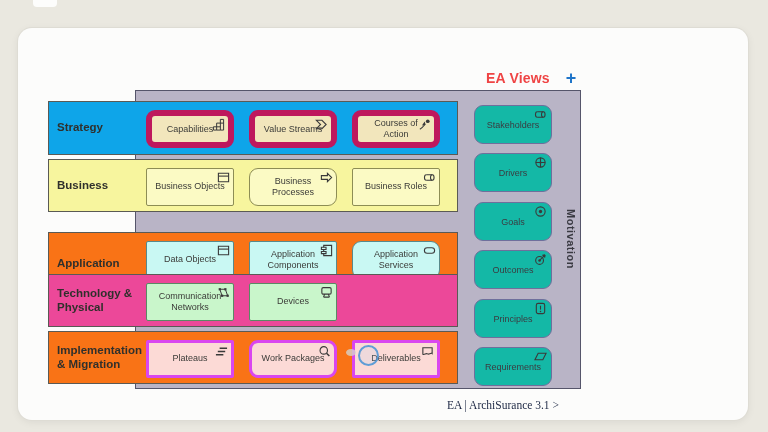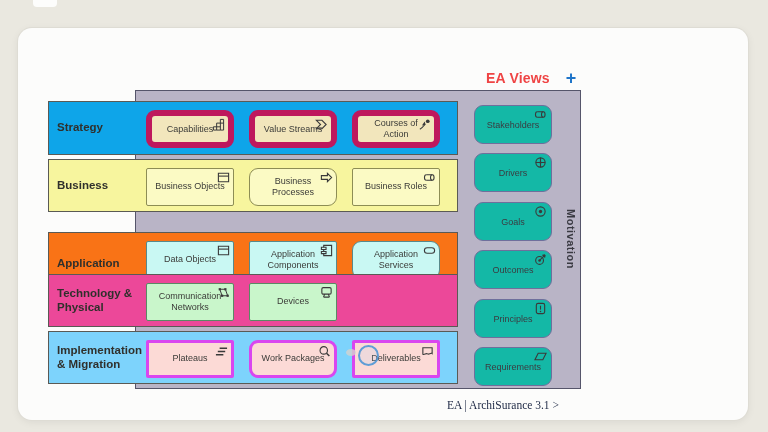--- a/index.html
+++ b/index.html
@@ -50,21 +50,21 @@
   .squared{border-radius:2px;}
   .b1{left:97px;} .b2{left:200px;} .b3{left:303px;}
   .row-strategy{top:73px;height:54px;background:#0ea5e9;}
   .row-strategy .ebox{background:#f2e6bc;border:6px solid #be185d;top:8px;}
   .row-business{top:131px;height:53px;background:#f7f59e;}
   .row-business .ebox{background:#fbfac4;border:1px solid #8d8d55;top:7.5px;}
   .row-application{top:204px;height:64px;background:#f97316;}
   .row-application .ebox{background:#c9f8f3;border:1px solid #58898a;top:7.5px;}
   .row-technology{top:246px;height:53px;background:#ec4899;}
   .row-technology .ebox{background:#c9f6cb;border:1px solid #5a8a64;top:7.5px;}
-  .row-implementation{top:303px;height:53px;background:#7dd3fc;}
+  .row-implementation{top:303px;height:53px;background:#f97316;}
   .row-implementation .ebox{background:#fcdad6;border:3px solid #d946ef;top:7.5px;}
   
   .mbox{
     position:absolute;left:338px;width:78px;height:39px;box-sizing:border-box;
     background:#14b8a6;border:1.2px solid #6f6f9c;border-radius:9px;
     display:flex;align-items:center;justify-content:center;text-align:center;
     font-size:9px;color:#3b3b40;cursor:pointer;
   }
   .mbox .corner-icon{position:absolute;top:2px;right:4px;width:13px;height:13px;}
   .m0{top:14px;} .m1{top:62px;} .m2{top:111px;} .m3{top:159px;} .m4{top:208px;text-align:center;} .m5{top:256px;}

